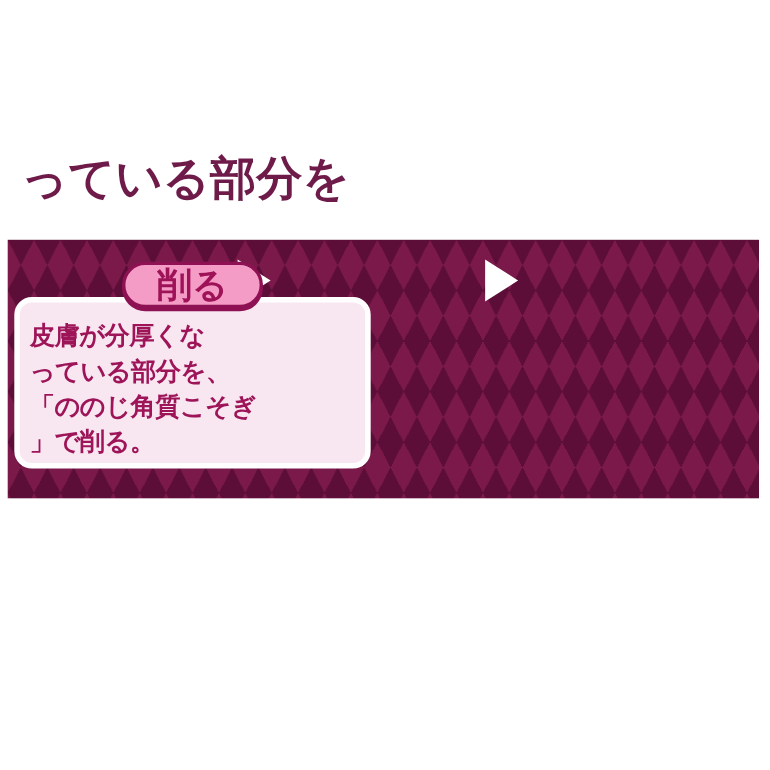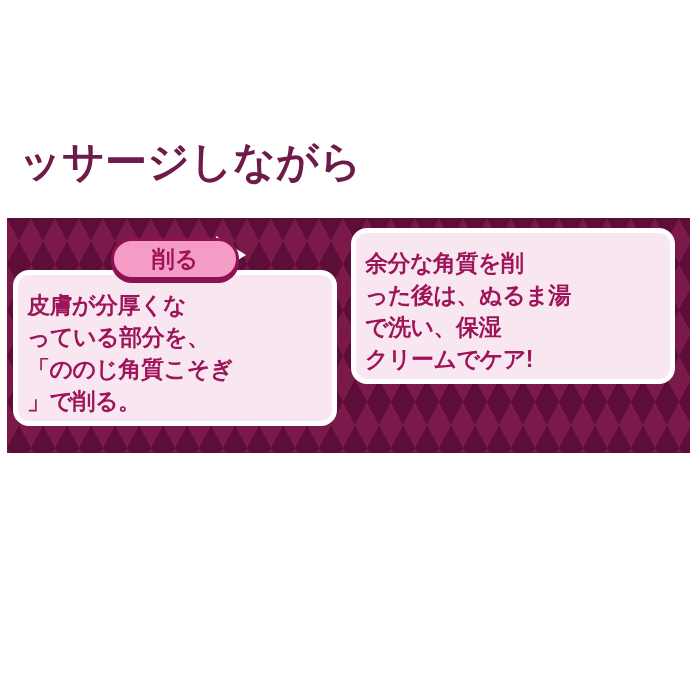--- a/index.html
+++ b/index.html
@@ -57,21 +57,21 @@
     height: 42px;
     background: #f59cc6;
     border: 3px solid #8e1253;
     border-radius: 22px;
     box-shadow: 0 3px 0 #8e1253;
     display: flex;
     align-items: center;
     justify-content: center;
   }
   .pill span {
-    font-size: 23px;
+    font-size: 32px;
     font-weight: bold;
     color: #9e1258;
     line-height: 1;
     white-space: nowrap;
   }
 
   .card {
     position: relative;
     z-index: 1;
     margin-top: -10px;
@@ -101,46 +101,40 @@
     border-left: 30px solid #ffffff;
   }
   .arrow-1 { left: 209px; }
   .arrow-2 { left: 434px; }
 </style>
 </head>
 <body>
 
 <div class="page">
 
-  <h1 class="page-title">ッサージしながら</h1>
+  <h1 class="page-title">っている部分を</h1>
 
   <div class="band">
 
     <div class="steps">
 
       <div class="step">
         <div class="pill">
           <span>削る</span>
         </div>
         <div class="card">
           <p>皮膚が分厚くな
 っている部分を、
 「ののじ角質こそぎ
 」で削る。</p>
         </div>
       </div>
 
 
       <div class="step">
-        <div class="card">
-          <p>余分な角質を削
-った後は、ぬるま湯
-で洗い、保湿
-クリームでケア!</p>
-        </div>
       </div>
 
     </div>
 
     <div class="arrow arrow-1"></div>
     <div class="arrow arrow-2"></div>
 
   </div>
 
 </div>

